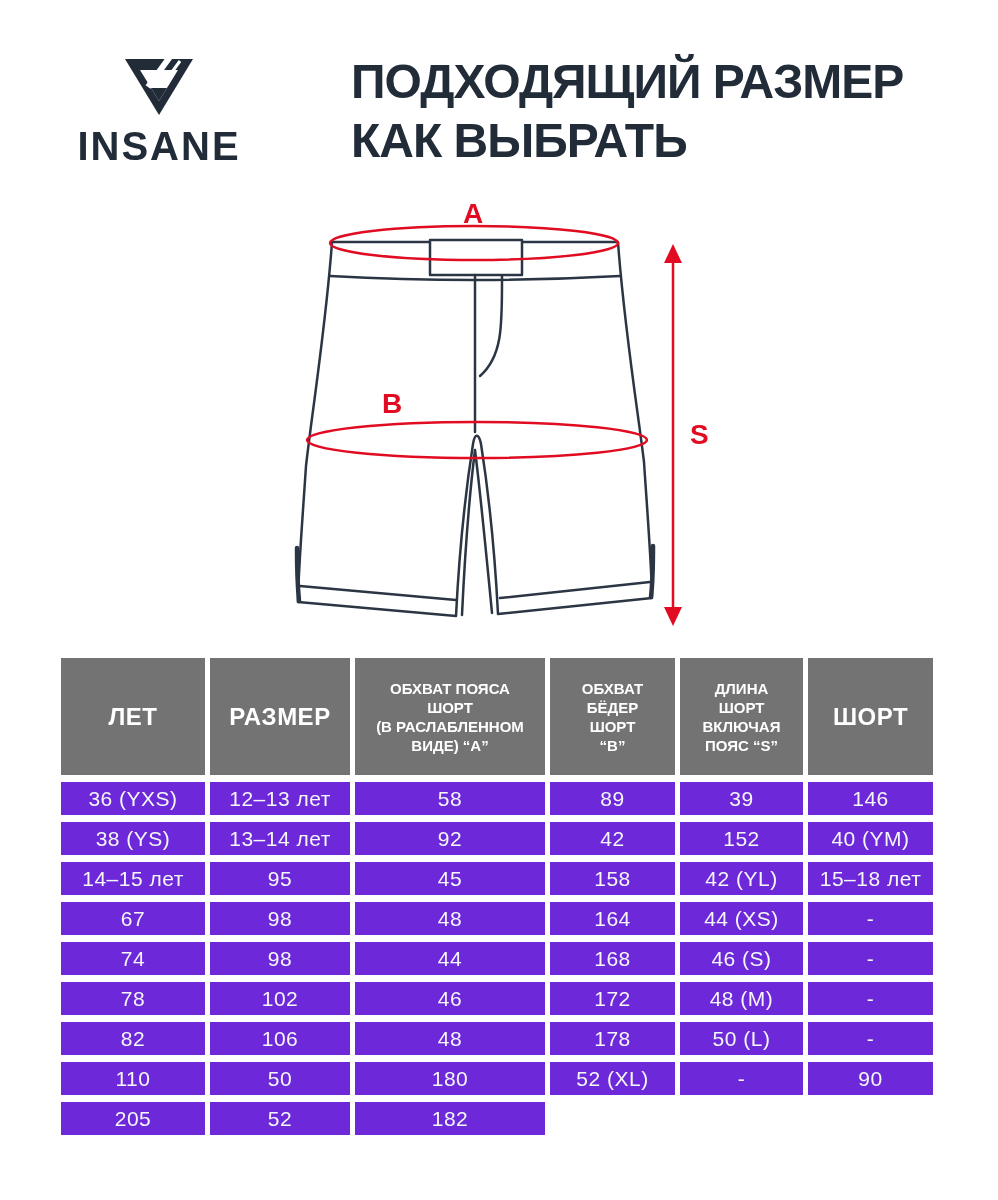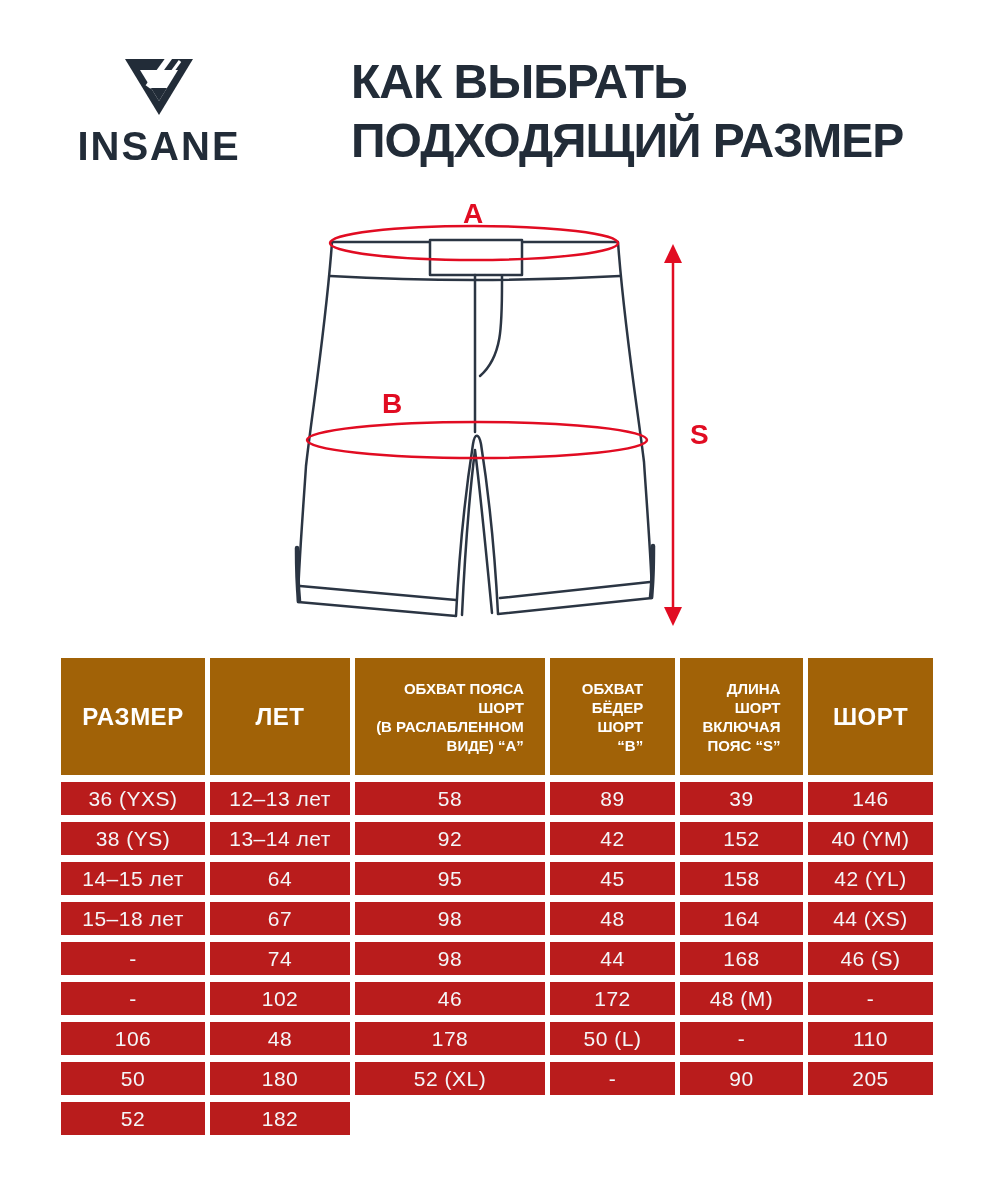--- a/index.html
+++ b/index.html
@@ -22,28 +22,28 @@
   
   .size-table{
     position:absolute;left:61px;top:658px;width:872px;
     display:grid;
     grid-template-columns:144px 140px 190px 125px 123px 125px;
     grid-template-rows:117px;
     grid-auto-rows:33px;
     column-gap:5px;row-gap:7px;
   }
   .hc{
-    background:#a16207;color:#ffffff;font-weight:700;text-align:right;
+    background:#737373;color:#ffffff;font-weight:700;text-align:center;
     display:flex;align-items:center;justify-content:center;
     white-space:pre-line;
   }
   .hc-big{font-size:24px;letter-spacing:0.5px;}
   .hc-small{font-size:15px;line-height:19px;}
   .cell{
-    background:#b91c1c;color:#f4f6f8;font-size:21px;font-weight:400;
+    background:#6d28d9;color:#f4f6f8;font-size:21px;font-weight:400;
     display:flex;align-items:center;justify-content:center;
     letter-spacing:0.5px;
   }
 </style>
 </head>
 <body>
 
 <div class="canvas">
 
   <div class="logo">
@@ -51,22 +51,22 @@
       <path d="M1,1 L69,1 L35,57 Z" fill="#222c38"></path>
       <line x1="48" y1="-4" x2="24" y2="29" stroke="#ffffff" stroke-width="6"></line>
       <line x1="56" y1="3" x2="40" y2="25" stroke="#ffffff" stroke-width="3"></line>
       <path d="M16,12 L54,12 L35,43 Z" fill="#ffffff"></path>
       <path d="M35,43 L27,30 L43,30 Z" fill="#222c38"></path>
     </svg>
     <div class="brand-name">INSANE</div>
   </div>
 
   <div class="title">
+    <div>ПОДХОДЯЩИЙ РАЗМЕР</div>
     <div>КАК ВЫБРАТЬ</div>
-    <div>ПОДХОДЯЩИЙ РАЗМЕР</div>
   </div>
 
   <svg class="diagram" viewBox="0 0 460 460" width="460" height="460">
 
     <g stroke="#2b3543" stroke-width="2.5" fill="none" stroke-linejoin="round" stroke-linecap="round">
 
       <path d="M62,46 L348,46
                C354,130 368,216 374,266 C378,326 382,376 382,402
                L228,418
                C224,340 216,280 211,248
@@ -99,22 +99,22 @@
       <line x1="403" y1="60" x2="403" y2="418" stroke="#e10c22" stroke-width="2.5"></line>
       <path d="M403,48 L394,67 L412,67 Z" fill="#e10c22"></path>
       <path d="M403,430 L394,411 L412,411 Z" fill="#e10c22"></path>
       <text x="203" y="27" text-anchor="middle" fill="#e10c22" font-size="28" font-weight="bold" font-family="Liberation Sans, sans-serif">A</text>
       <text x="122" y="217" text-anchor="middle" fill="#e10c22" font-size="28" font-weight="bold" font-family="Liberation Sans, sans-serif">B</text>
       <text x="420" y="248" text-anchor="start" fill="#e10c22" font-size="28" font-weight="bold" font-family="Liberation Sans, sans-serif">S</text>
     </g>
   </svg>
 
   <div class="size-table">
+    <div class="hc hc-big">ЛЕТ</div>
     <div class="hc hc-big">РАЗМЕР</div>
-    <div class="hc hc-big">ЛЕТ</div>
     <div class="hc hc-small">ОБХВАТ ПОЯСА
 ШОРТ
 (В РАСЛАБЛЕННОМ
 ВИДЕ) “А”</div>
     <div class="hc hc-small">ОБХВАТ
 БЁДЕР
 ШОРТ
 “В”</div>
     <div class="hc hc-small">ДЛИНА
 ШОРТ
@@ -128,43 +128,44 @@
       <div class="cell">89</div>
       <div class="cell">39</div>
       <div class="cell">146</div>
       <div class="cell">38 (YS)</div>
       <div class="cell">13–14 лет</div>
       <div class="cell">92</div>
       <div class="cell">42</div>
       <div class="cell">152</div>
       <div class="cell">40 (YM)</div>
       <div class="cell">14–15 лет</div>
-      <div class="cell">64</div>
       <div class="cell">95</div>
       <div class="cell">45</div>
       <div class="cell">158</div>
       <div class="cell">42 (YL)</div>
       <div class="cell">15–18 лет</div>
       <div class="cell">67</div>
       <div class="cell">98</div>
       <div class="cell">48</div>
       <div class="cell">164</div>
       <div class="cell">44 (XS)</div>
       <div class="cell">-</div>
       <div class="cell">74</div>
       <div class="cell">98</div>
       <div class="cell">44</div>
       <div class="cell">168</div>
       <div class="cell">46 (S)</div>
       <div class="cell">-</div>
+      <div class="cell">78</div>
       <div class="cell">102</div>
       <div class="cell">46</div>
       <div class="cell">172</div>
       <div class="cell">48 (M)</div>
       <div class="cell">-</div>
+      <div class="cell">82</div>
       <div class="cell">106</div>
       <div class="cell">48</div>
       <div class="cell">178</div>
       <div class="cell">50 (L)</div>
       <div class="cell">-</div>
       <div class="cell">110</div>
       <div class="cell">50</div>
       <div class="cell">180</div>
       <div class="cell">52 (XL)</div>
       <div class="cell">-</div>

